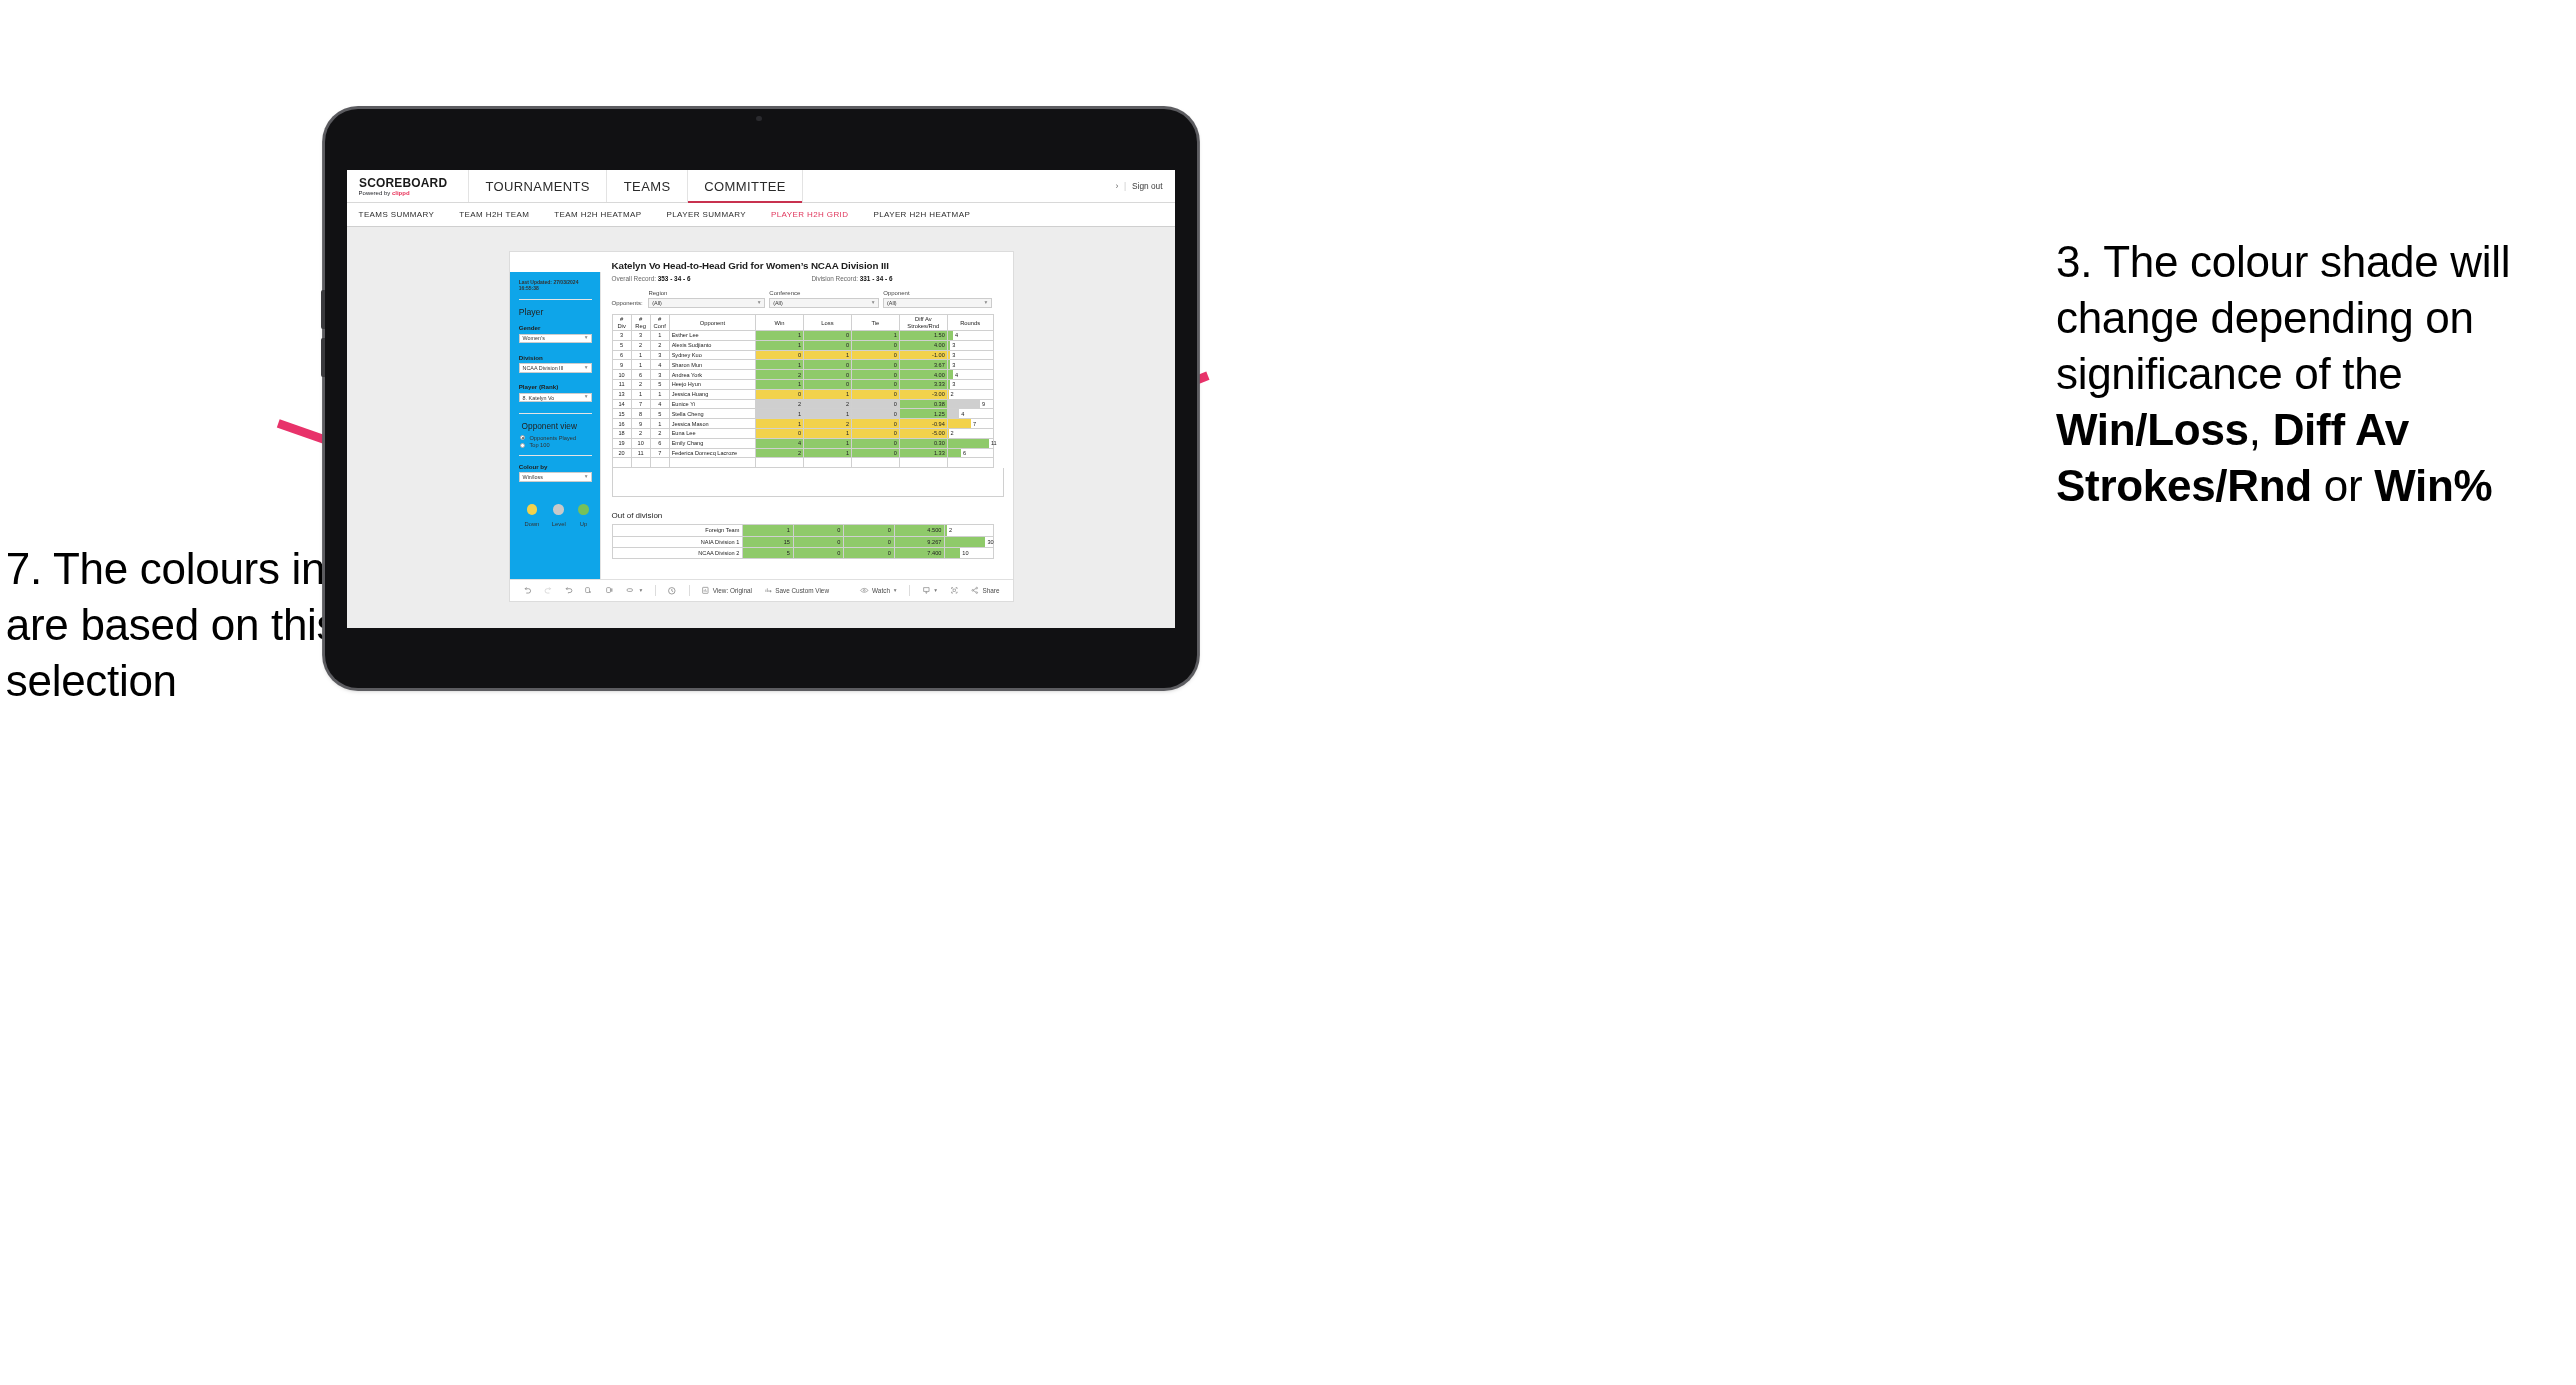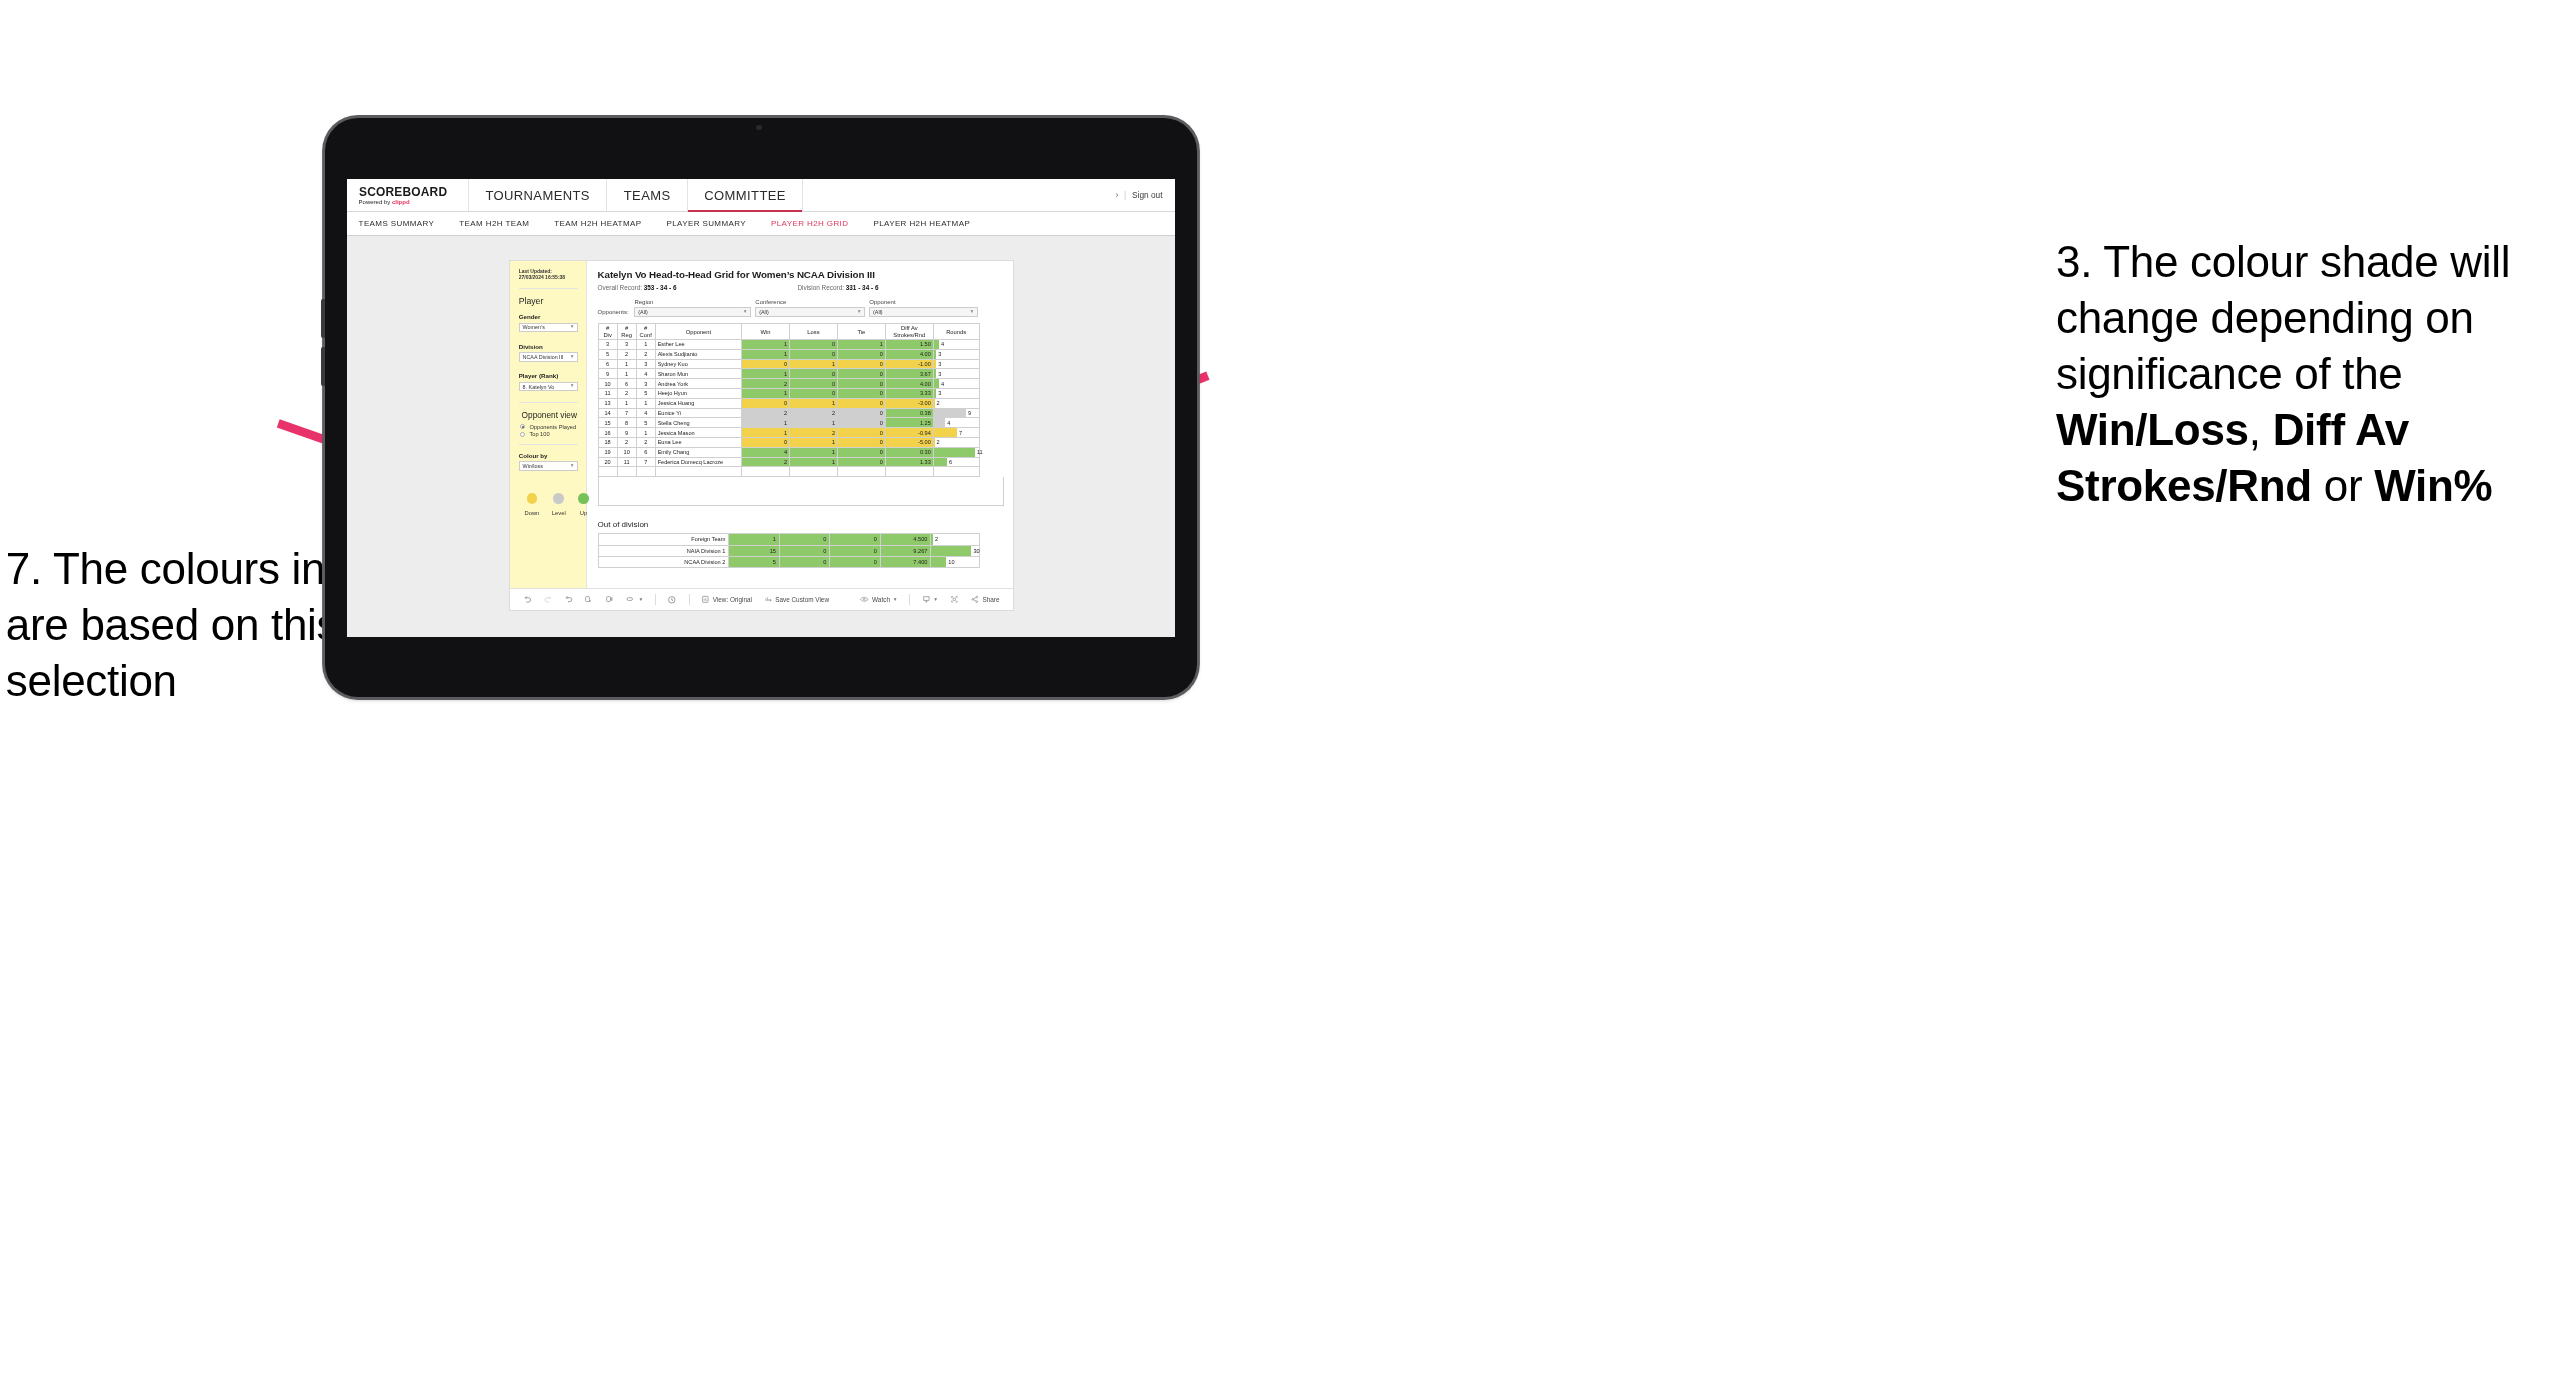--- a/index.html
+++ b/index.html
@@ -22,21 +22,21 @@
   }
   #annot-left { left: 5.8px; top: 541px; width: 510px; font-size: 44px; }
   #annot-right { left: 2056px; top: 234px; width: 515px; font-size: 44px; }
   #annot-right b { font-weight: 700; }
 
   
   .arrow-svg { position: absolute; pointer-events: none; }
 
   
   #tablet {
-    position: absolute; left: 325px; top: 118px;
+    position: absolute; left: 325px; top: 109px;
     width: 872px; height: 579px;
     background: #111113;
     border-radius: 33px;
     box-shadow: 0 0 0 2.9px #5c5c60, 0 1.9px 5.8px rgba(0,0,0,.35);
   }
   #tablet-inner {
     position: absolute; left: 22px; top: 61px;
     width: 828px; height: 458px;
     background: #ffffff;
     overflow: hidden;
@@ -99,22 +99,23 @@
     position:absolute; left:162px; top:24px;
     width:505px; height:351px;
     background:#fff; border:1px solid #dcdcdc;
     display:flex; flex-direction:column;
     font-family:"Liberation Sans", sans-serif;
   }
   .viz-body { display:flex; flex:1; min-height:0; }
 
   
   .side {
-    width:77px; padding:6.7px 7.7px 0 8.7px; border-right:1px solid #e2e2e2;
-    background:#fef9c3;
+    width:91px; padding:6.7px 7.7px 0 8.7px; border-right:1px solid #e2e2e2;
+    background:#0ea5e9;
+    margin-top:20px;
   }
   .lastupd { font-size:5px; font-weight:700; color:#333; line-height:1.35; }
   .side hr { border:none; border-top:1px solid #e4e4e4; margin:6.7px 0 6.7px 0; }
   .side h3 { font-size:8.7px; font-weight:400; color:#222; margin-bottom:7.7px; }
   .fld-label { font-size:6.2px; font-weight:700; color:#222; margin-bottom:2.4px; }
   .select {
     height:9.6px; border:1px solid #cccccc; background:#fff;
     display:flex; align-items:center; padding:0 2.9px;
     font-size:5.4px; color:#333; position:relative;
   }

